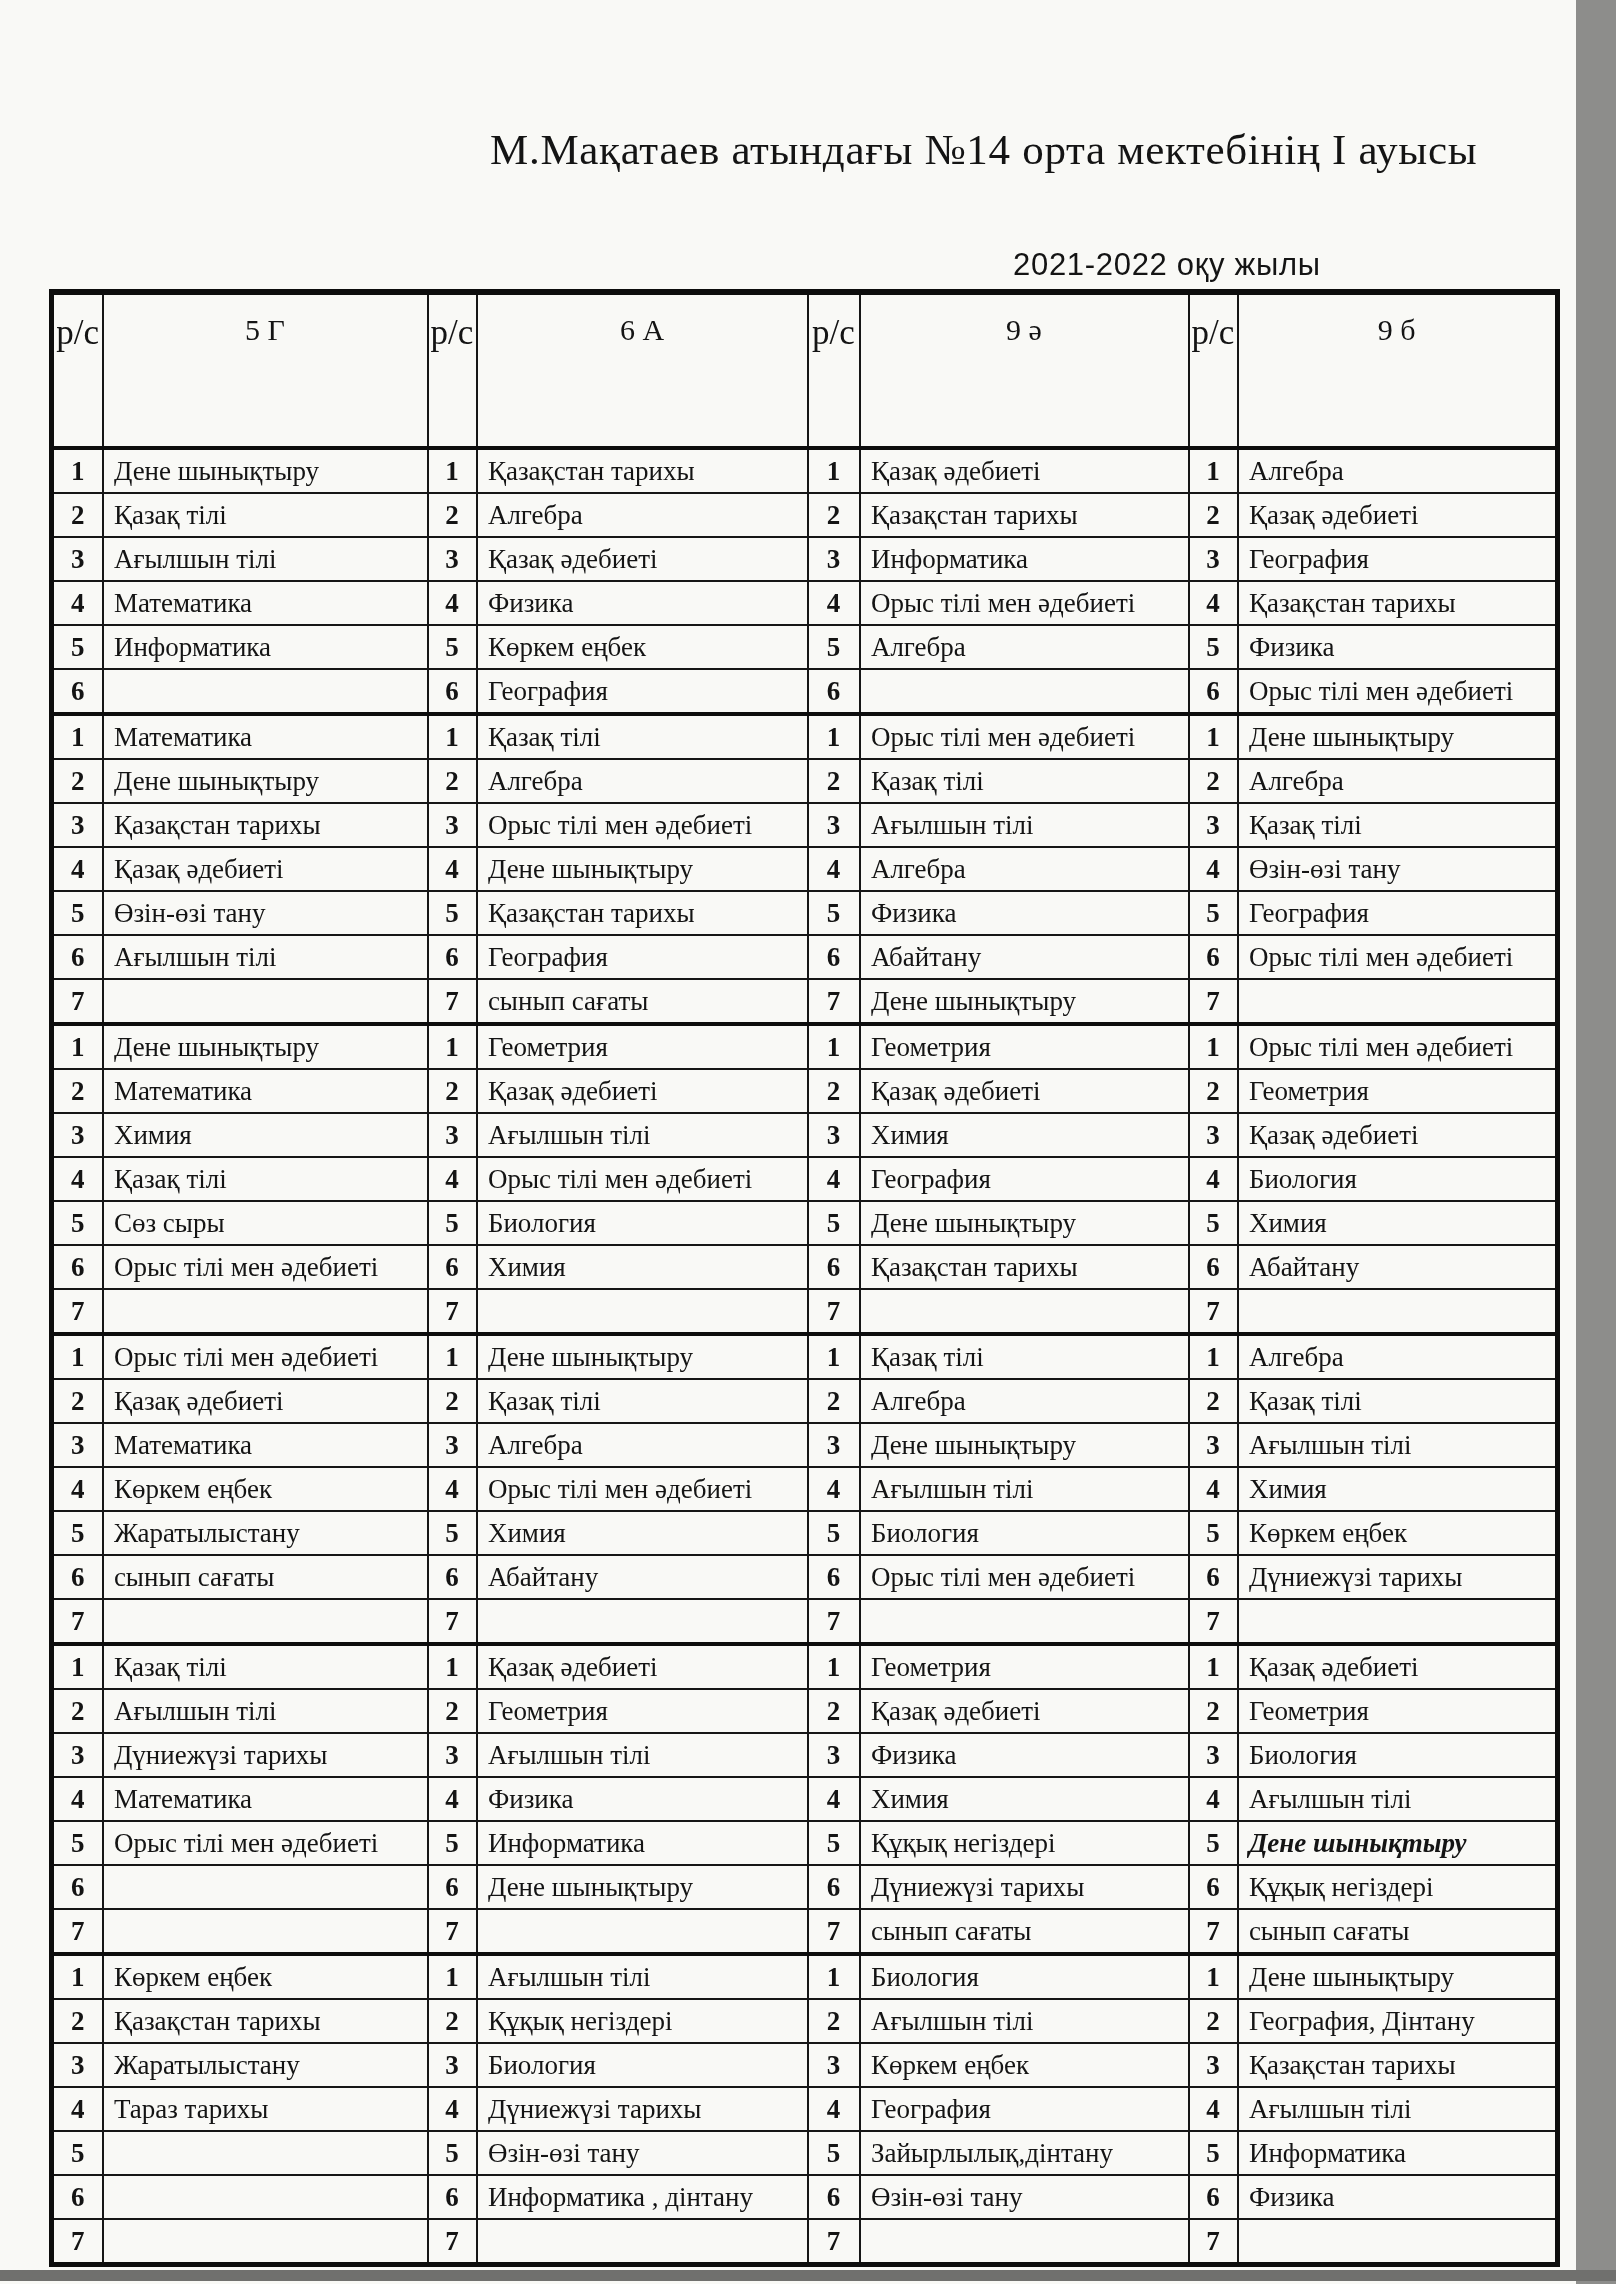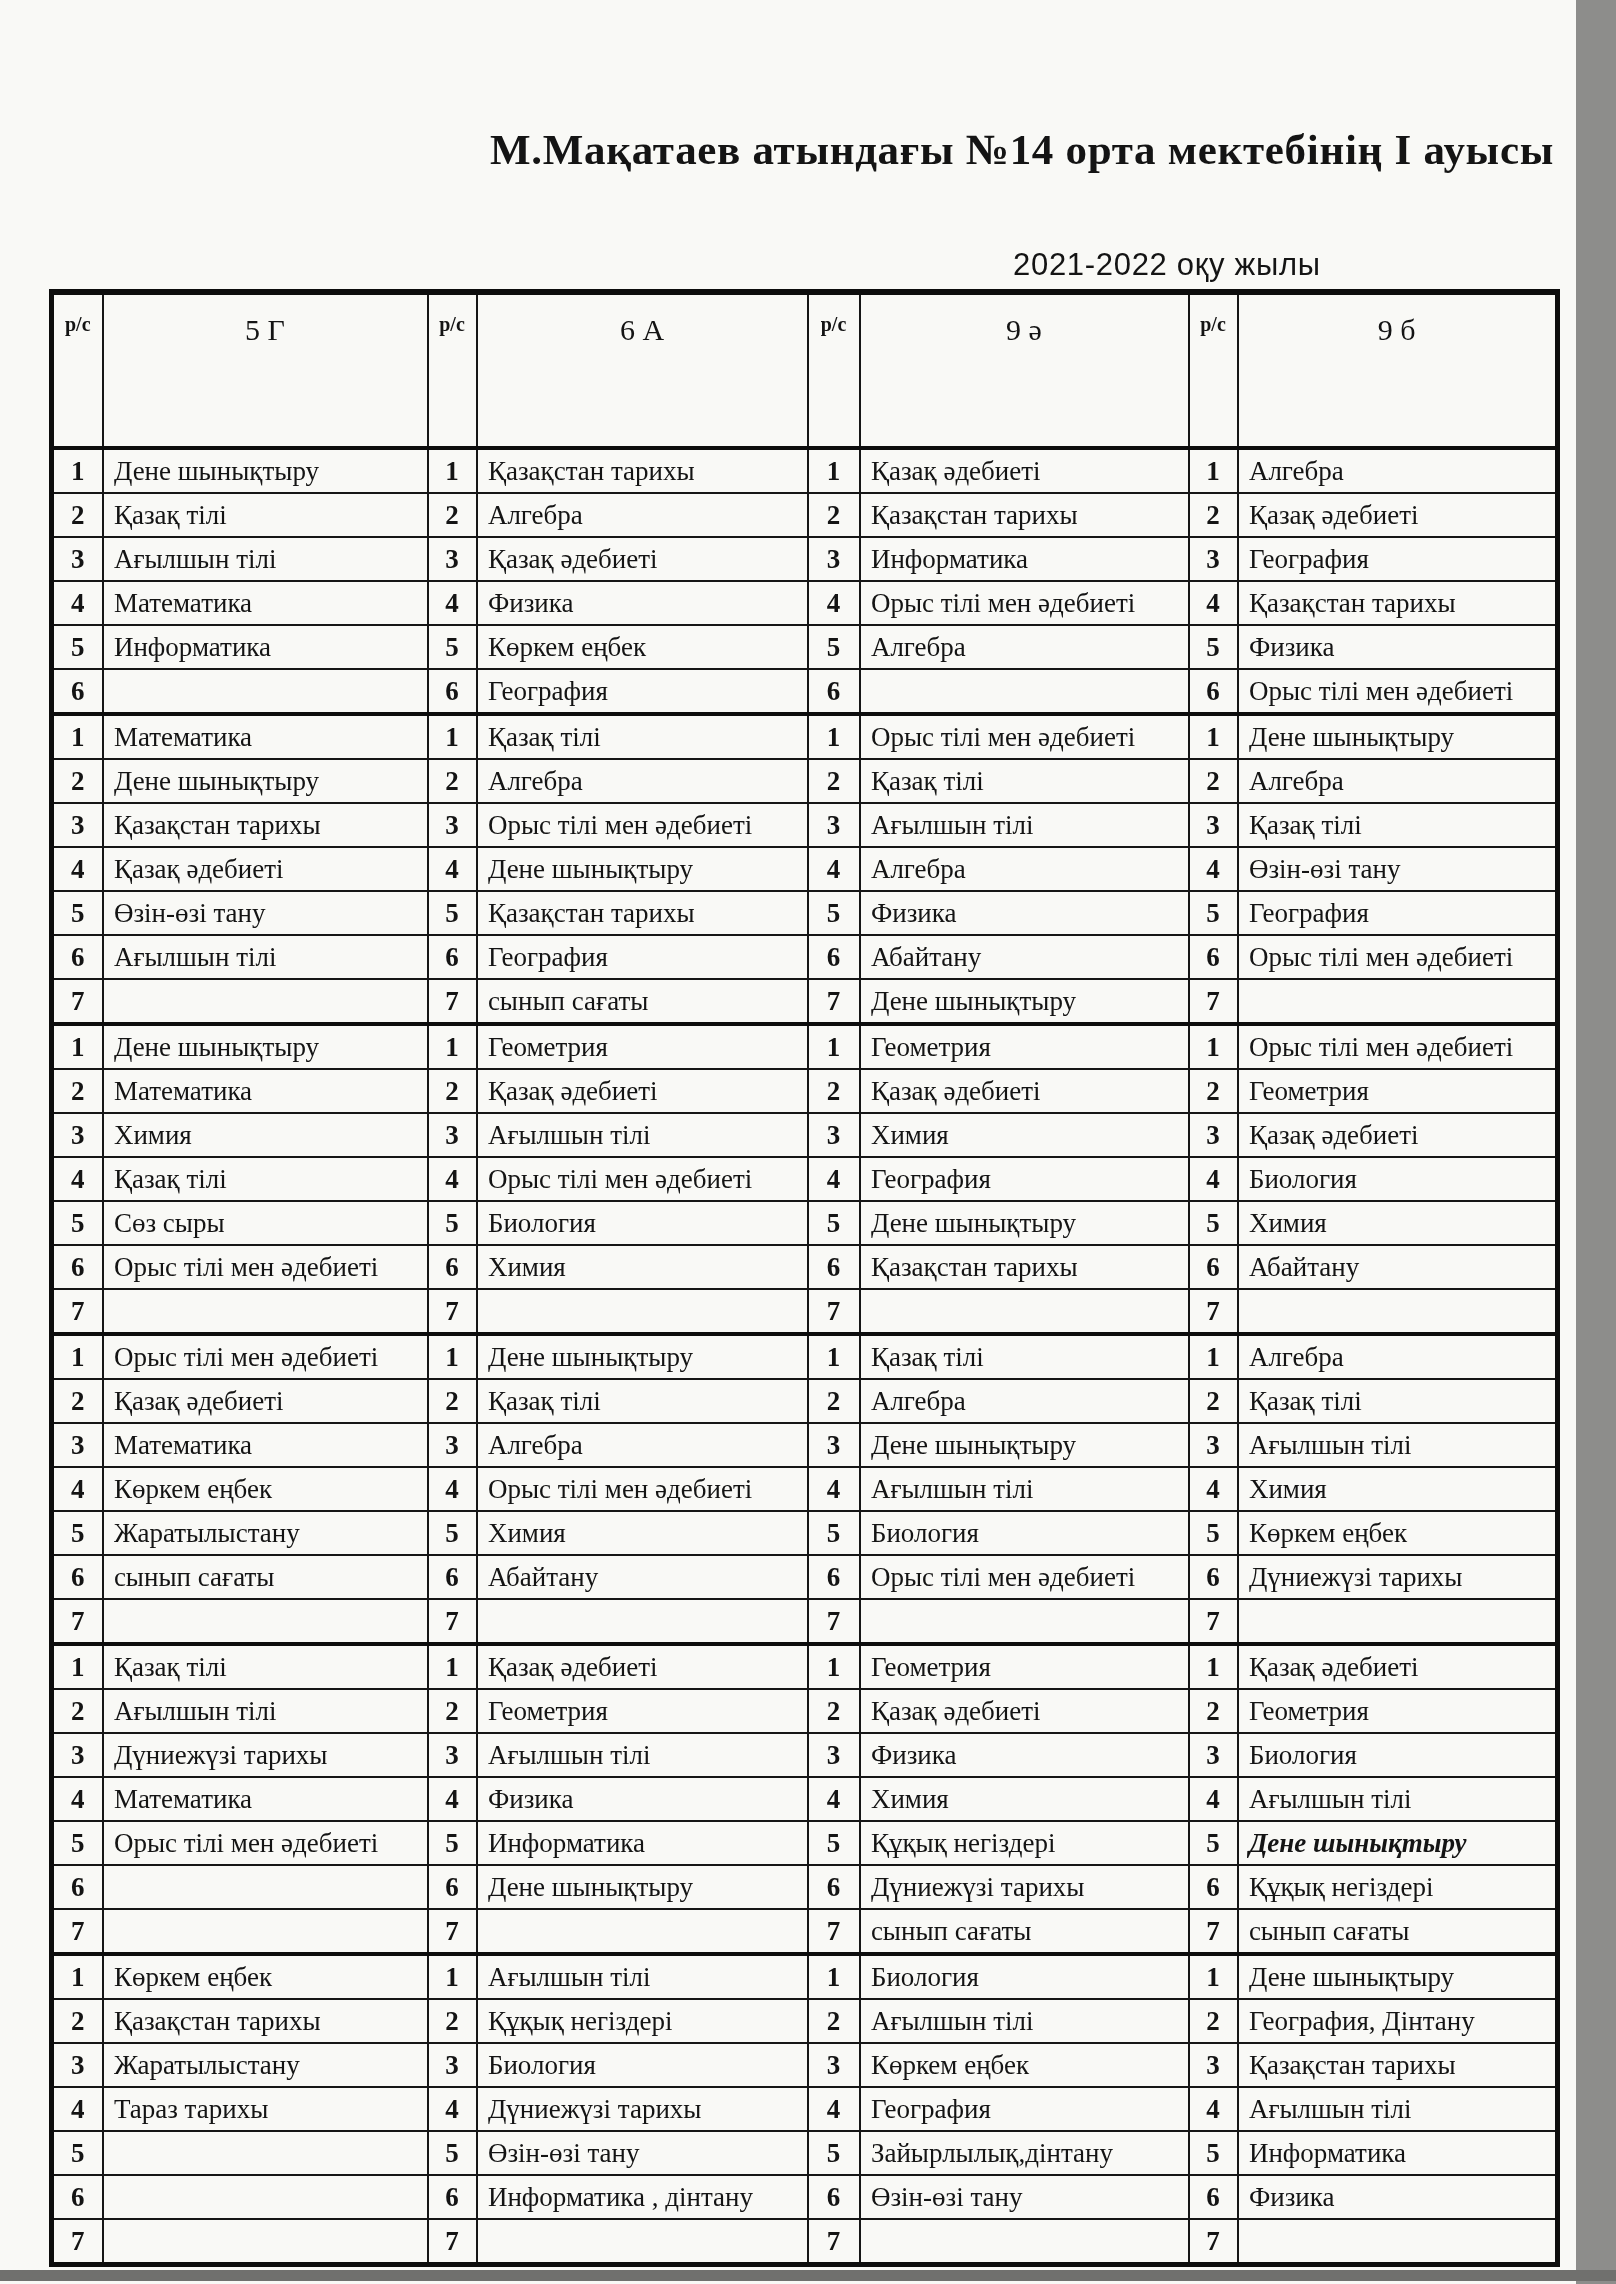--- a/index.html
+++ b/index.html
@@ -1,31 +1,31 @@
 <!DOCTYPE html>
 <html style="font-size:10.4px"><head>
 <meta charset="utf-8">
 <style>
   html,body{margin:0;padding:0;background:#e8e8e6;}
   .page{position:relative;width:1617px;height:2284px;background:#f9f9f6;overflow:hidden;
         font-family:"Liberation Serif",serif;color:#141414;}
-  .title-line-1{position:absolute;left:490px;top:125px;font-size:43px;font-weight:700;
+  .title-line-1{position:absolute;left:490px;top:125px;font-size:43px;font-weight:400;
         letter-spacing:0.7px;white-space:nowrap;}
   .title-line-2{position:absolute;left:716px;top:188px;font-size:42px;font-weight:700;
         white-space:nowrap;}
   .title-line-3{position:absolute;left:1013px;top:247px;font-size:31px;font-weight:400;
         font-family:"Liberation Sans",sans-serif;white-space:nowrap;letter-spacing:0.7px;}
   table.schedule{position:absolute;left:49px;top:289px;width:1507px;border-collapse:collapse;
         table-layout:fixed;border:5.2px solid #0d0d0d;}
   col.c-pc1{width:51px;} col.c-g5{width:325px;} col.c-pc2{width:49px;} col.c-a9{width:331px;}
   col.c-pc3{width:52px;} col.c-ae9{width:329px;} col.c-pc4{width:49px;} col.c-b9{width:320px;}
   th,td{border:2px solid #161616;}
   thead th{height:132px;vertical-align:top;padding-top:18px;font-weight:400;font-size:30px;
         border-top:6.5px solid #0d0d0d;border-bottom:4.6px solid #0d0d0d;text-align:center;}
-  thead th.pc{font-size:20px;font-weight:bold;}
+  thead th.pc{font-size:35px;}
   tbody td{height:40px;vertical-align:middle;}
   tbody.day-block tr:first-child td{border-top:4.6px solid #0d0d0d;}
   td.num{text-align:center;font-weight:700;font-size:27px;}
   td.subj{padding-left:10.4px;font-size:27px;white-space:nowrap;overflow:hidden;}
   td.subj.italic{font-style:italic;font-weight:700;}
   .scan-strip-right{position:absolute;top:0;right:0;width:41px;height:2284px;background:#8d8d8b;}
   .scan-strip-bottom{position:absolute;left:0;top:2270px;width:1617px;height:11px;background:#70706e;}
 </style>
 </head>
 <body>

